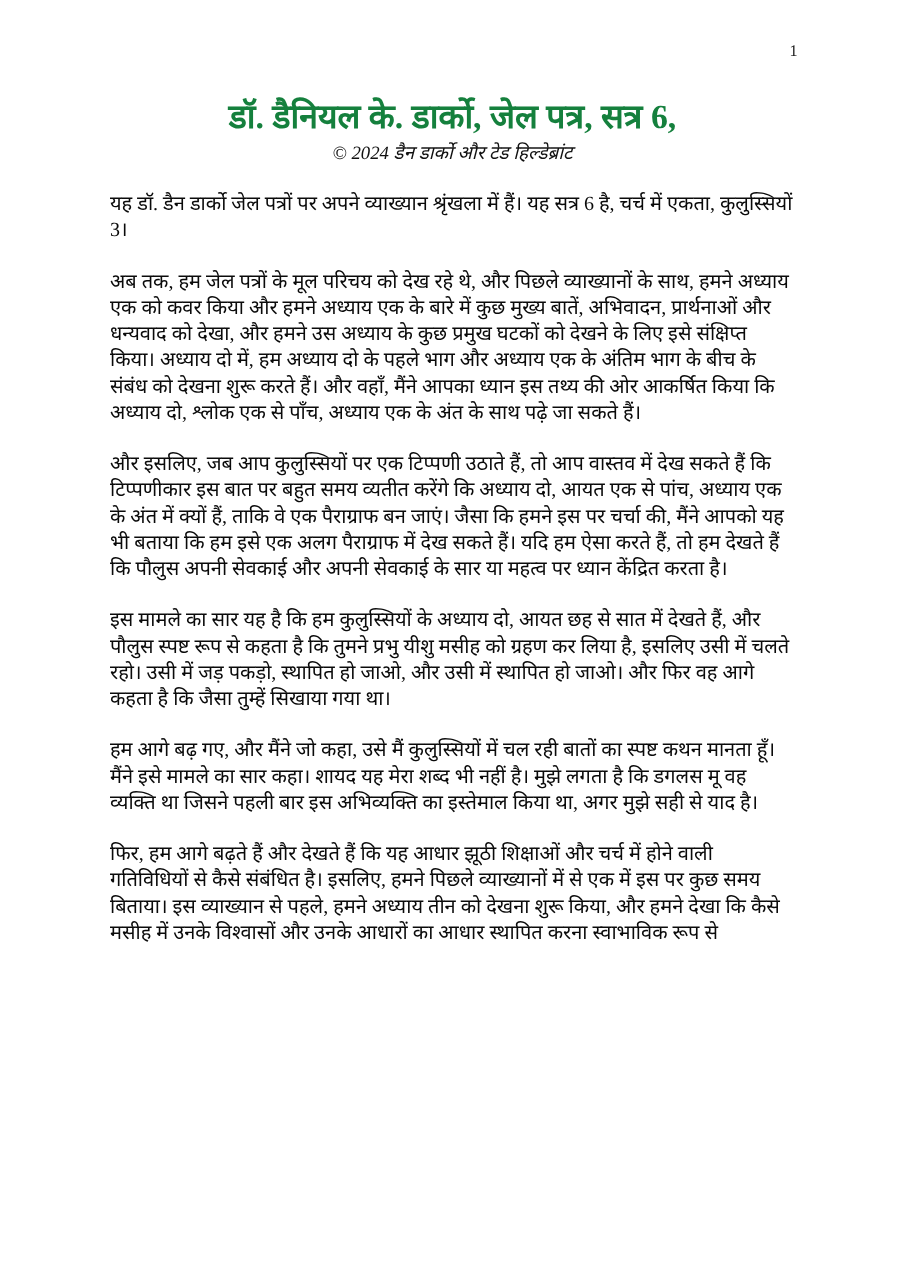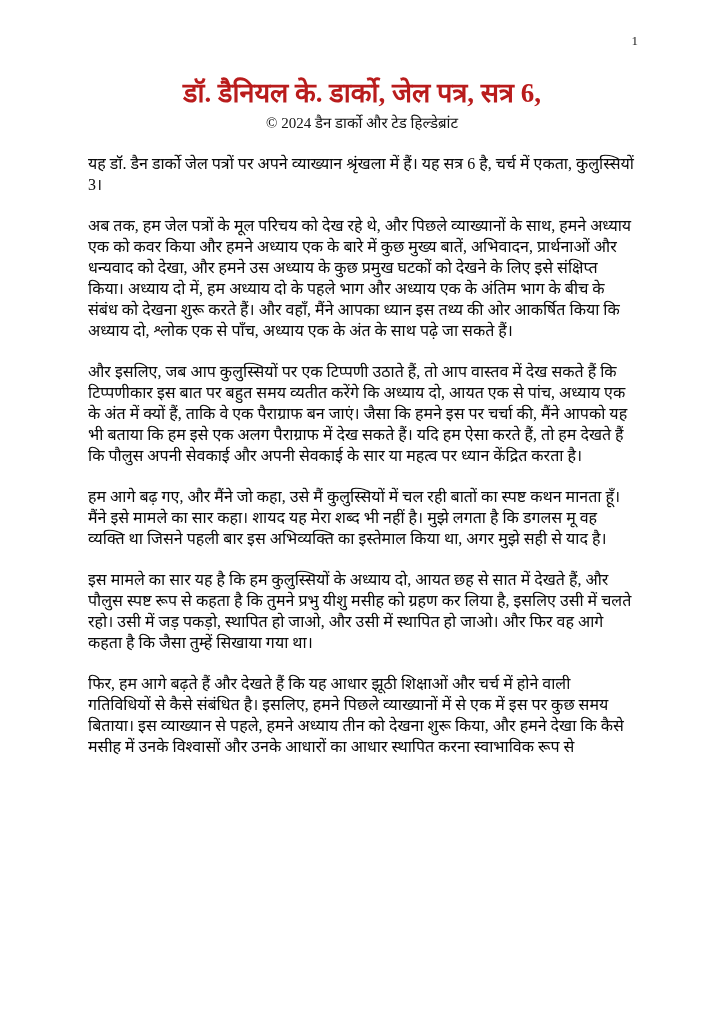--- a/index.html
+++ b/index.html
@@ -28,31 +28,32 @@
   }
   .doc-header {
     padding-top: 76px;
     text-align: center;
   }
   .doc-title {
     margin: 0;
     font-size: 27px;
     line-height: 34px;
     font-weight: 700;
-    color: #b91c1c;
+    color: #15803d;
     letter-spacing: 0;
   }
   .title-line {
     display: block;
   }
   .copyright {
     margin-top: 4px;
     font-size: 15px;
     line-height: 19px;
     color: #111111;
+    font-style: italic;
   }
   .doc-body {
     margin: 20px 88px 0 88px;
     font-size: 16px;
     line-height: 21px;
     text-align: left;
     color: #0a0a0a;
   }
   .doc-body p {
     margin: 16px 0 20px 0;
@@ -70,18 +71,18 @@
     <h1 class="doc-title">
       <span class="title-line">डॉ. डैनियल के. डार्को, जेल पत्र, सत्र 6,</span>
     </h1>
     <div class="copyright">© 2024 डैन डार्को और टेड हिल्डेब्रांट</div>
   </header>
 
   <main class="doc-body">
     <p>यह डॉ. डैन डार्को जेल पत्रों पर अपने व्याख्यान श्रृंखला में हैं। यह सत्र 6 है, चर्च में एकता, कुलुस्सियों 3।</p>
     <p>अब तक, हम जेल पत्रों के मूल परिचय को देख रहे थे, और पिछले व्याख्यानों के साथ, हमने अध्याय एक को कवर किया और हमने अध्याय एक के बारे में कुछ मुख्य बातें, अभिवादन, प्रार्थनाओं और धन्यवाद को देखा, और हमने उस अध्याय के कुछ प्रमुख घटकों को देखने के लिए इसे संक्षिप्त किया। अध्याय दो में, हम अध्याय दो के पहले भाग और अध्याय एक के अंतिम भाग के बीच के संबंध को देखना शुरू करते हैं। और वहाँ, मैंने आपका ध्यान इस तथ्य की ओर आकर्षित किया कि अध्याय दो, श्लोक एक से पाँच, अध्याय एक के अंत के साथ पढ़े जा सकते हैं।</p>
     <p>और इसलिए, जब आप कुलुस्सियों पर एक टिप्पणी उठाते हैं, तो आप वास्तव में देख सकते हैं कि टिप्पणीकार इस बात पर बहुत समय व्यतीत करेंगे कि अध्याय दो, आयत एक से पांच, अध्याय एक के अंत में क्यों हैं, ताकि वे एक पैराग्राफ बन जाएं। जैसा कि हमने इस पर चर्चा की, मैंने आपको यह भी बताया कि हम इसे एक अलग पैराग्राफ में देख सकते हैं। यदि हम ऐसा करते हैं, तो हम देखते हैं कि पौलुस अपनी सेवकाई और अपनी सेवकाई के सार या महत्व पर ध्यान केंद्रित करता है।</p>
+    <p>इस मामले का सार यह है कि हम कुलुस्सियों के अध्याय दो, आयत छह से सात में देखते हैं, और पौलुस स्पष्ट रूप से कहता है कि तुमने प्रभु यीशु मसीह को ग्रहण कर लिया है, इसलिए उसी में चलते रहो। उसी में जड़ पकड़ो, स्थापित हो जाओ, और उसी में स्थापित हो जाओ। और फिर वह आगे कहता है कि जैसा तुम्हें सिखाया गया था।</p>
     <p>हम आगे बढ़ गए, और मैंने जो कहा, उसे मैं कुलुस्सियों में चल रही बातों का स्पष्ट कथन मानता हूँ। मैंने इसे मामले का सार कहा। शायद यह मेरा शब्द भी नहीं है। मुझे लगता है कि डगलस मू वह व्यक्ति था जिसने पहली बार इस अभिव्यक्ति का इस्तेमाल किया था, अगर मुझे सही से याद है।</p>
-    <p>इस मामले का सार यह है कि हम कुलुस्सियों के अध्याय दो, आयत छह से सात में देखते हैं, और पौलुस स्पष्ट रूप से कहता है कि तुमने प्रभु यीशु मसीह को ग्रहण कर लिया है, इसलिए उसी में चलते रहो। उसी में जड़ पकड़ो, स्थापित हो जाओ, और उसी में स्थापित हो जाओ। और फिर वह आगे कहता है कि जैसा तुम्हें सिखाया गया था।</p>
     <p>फिर, हम आगे बढ़ते हैं और देखते हैं कि यह आधार झूठी शिक्षाओं और चर्च में होने वाली गतिविधियों से कैसे संबंधित है। इसलिए, हमने पिछले व्याख्यानों में से एक में इस पर कुछ समय बिताया। इस व्याख्यान से पहले, हमने अध्याय तीन को देखना शुरू किया, और हमने देखा कि कैसे मसीह में उनके विश्वासों और उनके आधारों का आधार स्थापित करना स्वाभाविक रूप से</p>
   </main>
 
 </div>
 
 </body></html>

